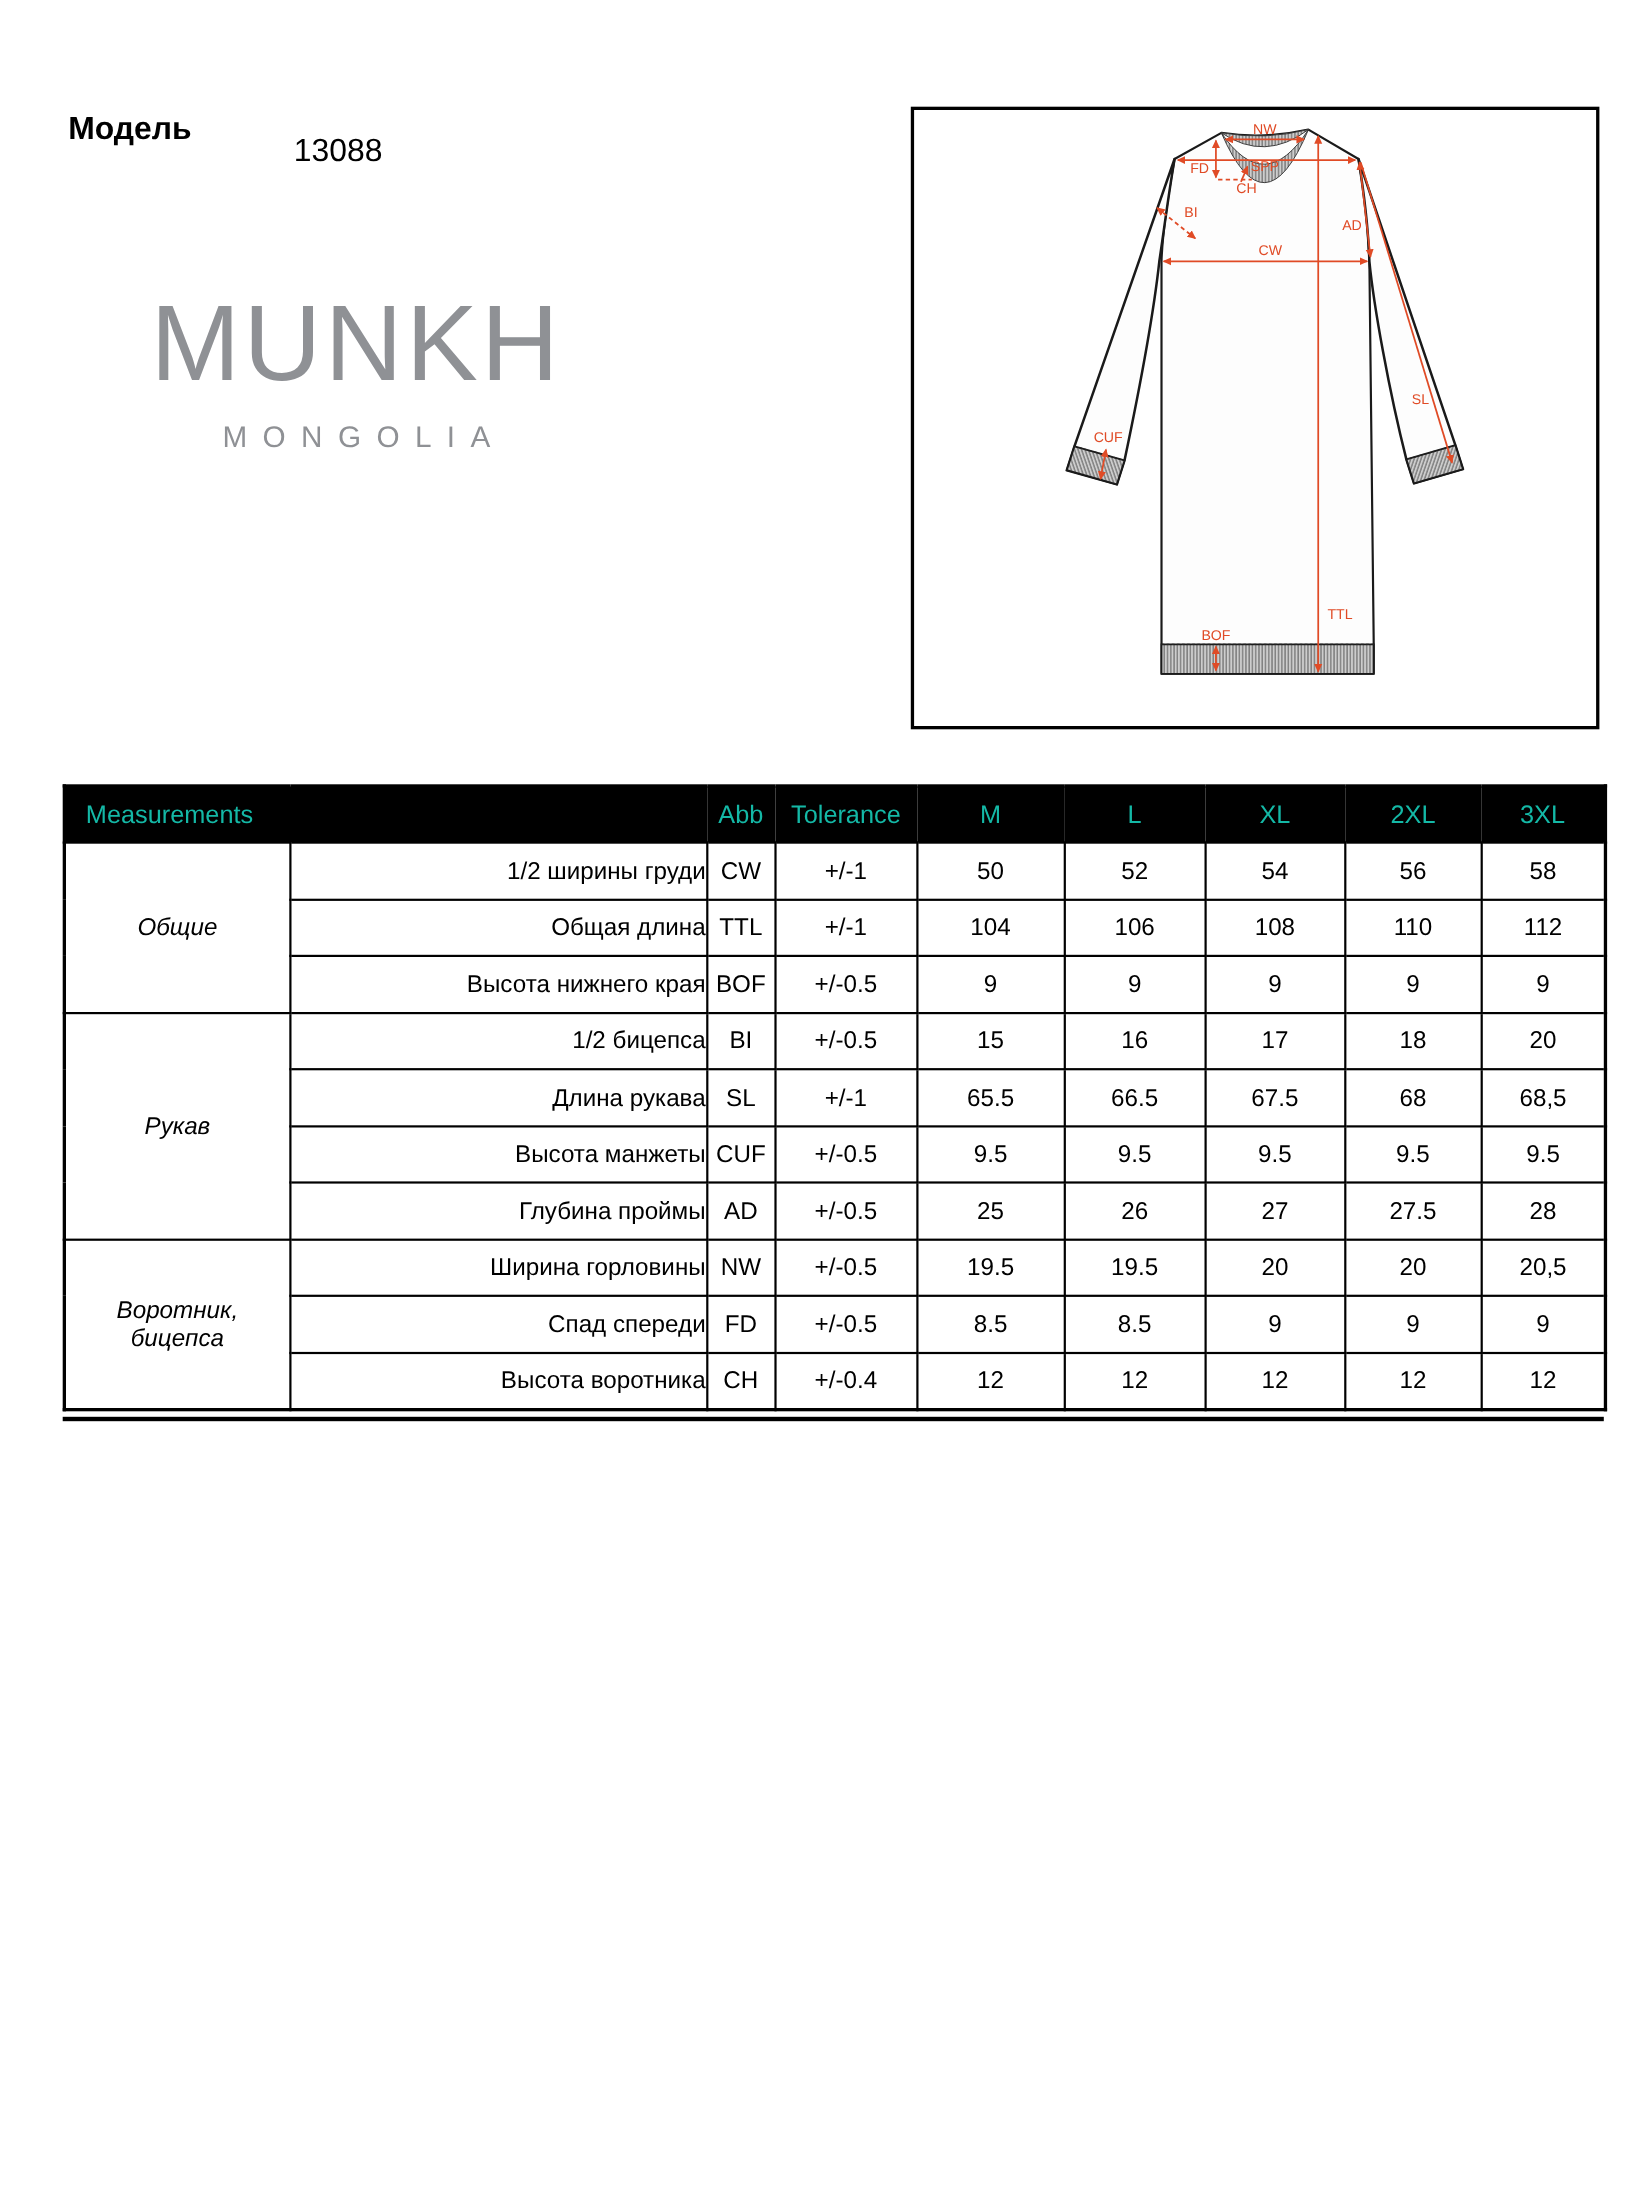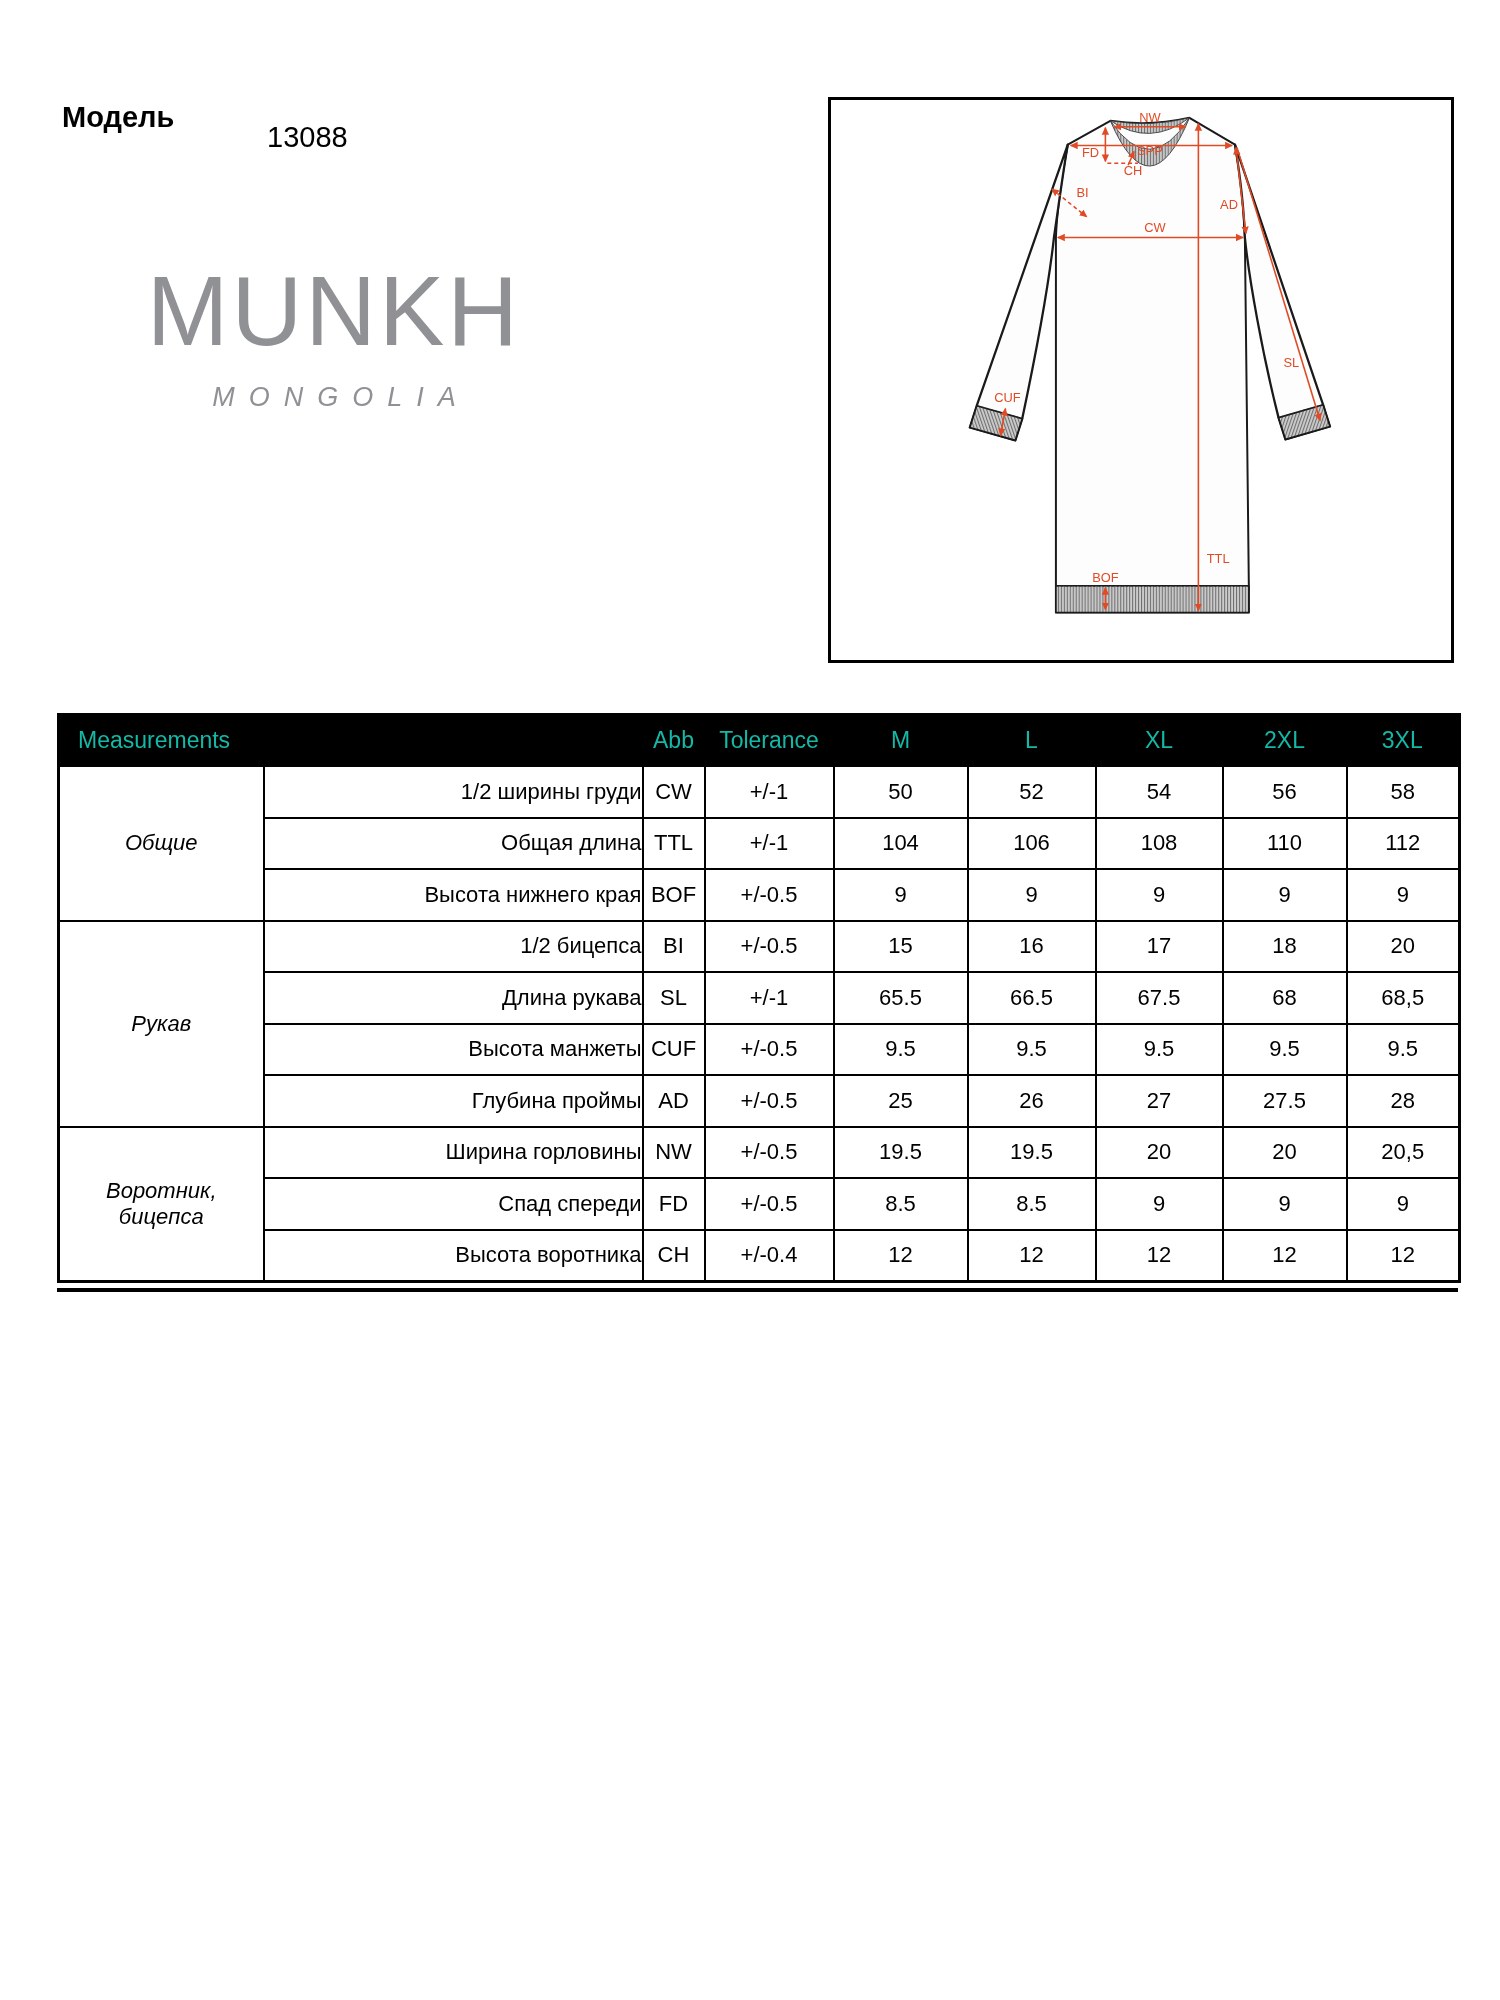--- a/index.html
+++ b/index.html
@@ -4,23 +4,23 @@
 <style>
   html,body{margin:0;padding:0;background:#fff;}
   #page{position:relative;width:1500px;height:2000px;background:#ffffff;
         font-family:"Liberation Sans", sans-serif;color:#000;overflow:hidden;}
 
   
   .model-label{position:absolute;left:62px;top:102px;font-size:29px;font-weight:bold;line-height:1.1;text-align:center;}
   .model-number{position:absolute;left:267px;top:102px;font-size:29px;line-height:1.1;margin-top:20px;}
 
   
-  .logo{position:absolute;left:138px;top:262px;width:392px;text-align:center;}
+  .logo{position:absolute;left:128px;top:262px;width:392px;text-align:center;}
   .brand{font-size:98px;line-height:1;letter-spacing:3px;color:#8f9195;font-weight:300;}
-  .brand-sub{font-size:27px;letter-spacing:14px;text-indent:14px;color:#8f9195;margin-top:22px;font-style:italic;}
+  .brand-sub{font-size:27px;letter-spacing:14px;text-indent:14px;color:#8f9195;margin-top:22px;}
 
   
   .diagram{position:absolute;left:828px;top:97px;width:626px;height:566px;
            border:3px solid #000;box-sizing:border-box;background:#fff;}
   .diagram svg{display:block;width:100%;height:100%;}
   .ann-text{font-family:"Liberation Sans",sans-serif;font-size:13px;}
 
   
   .table-wrap{position:absolute;left:57px;top:713px;width:1401px;
               padding-bottom:5px;border-bottom:4px solid #000;}

